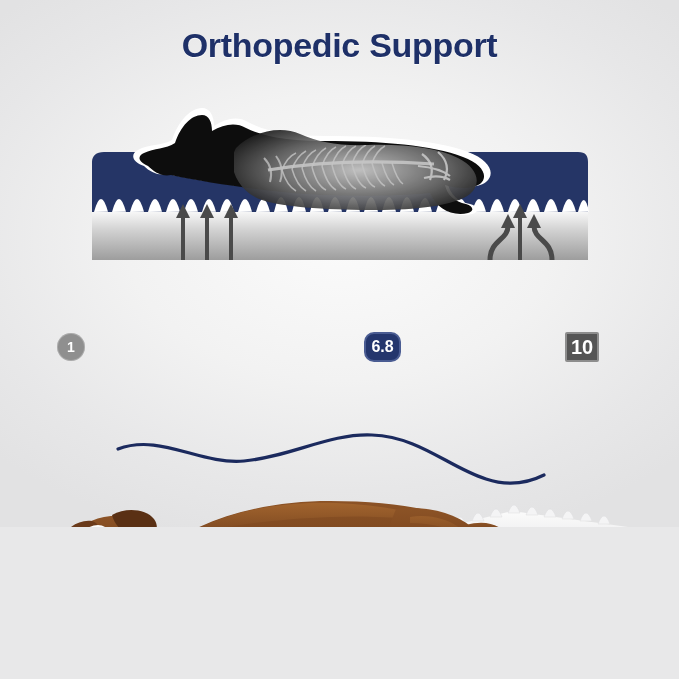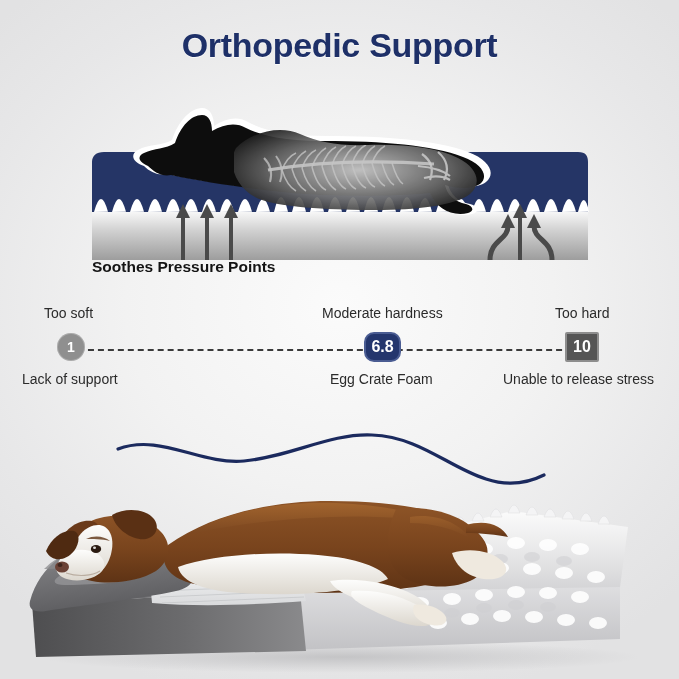--- a/index.html
+++ b/index.html
@@ -2,21 +2,21 @@
 <html><head>
 <meta charset="utf-8">
 <style>
   html,body{margin:0;padding:0;}
   body{
     width:679px;height:679px;overflow:hidden;
     font-family:"Liberation Sans", sans-serif;
     background:#e8e8e9;
   }
   #page{
-    position:relative;width:679px;height:679px;
+    position:relative;width:679px;height:527px;
     background:
       radial-gradient(ellipse 70% 60% at 50% 45%, #fbfbfb 0%, #f2f2f2 45%, #e7e7e8 80%, #e2e2e3 100%);
     overflow:hidden;
   }
 
   
   .title{
     position:absolute;top:26px;left:0;width:679px;
     text-align:center;
     font-size:34px;font-weight:bold;
@@ -73,21 +73,21 @@
     background:#8f8f8f;font-size:14px;
     box-shadow:inset 0 0 0 1px rgba(255,255,255,.25);
   }
   .marker-mid{
     left:364px;top:332px;width:37px;height:30px;border-radius:10px;
     background:#24366d;font-size:16px;
     border:2px solid #4a5c92;
   }
   .marker-max{
     left:565px;top:332px;width:34px;height:30px;border-radius:2px;
-    background:#555555;font-size:16px;
+    background:#555555;font-size:20px;
     border:2px solid #8d8d8d;
   }
 
   
   .photo{position:absolute;left:0;top:405px;width:679px;height:274px;}
   .photo svg{display:block;}
 </style>
 </head>
 <body>
 
@@ -253,33 +253,21 @@
         <g fill="#4a4a4a" stroke="none">
           <path d="M415,128 L422,114 L429,128 Z"></path>
           <path d="M441,128 L448,114 L455,128 Z"></path>
           <rect x="432" y="115" width="4" height="45"></rect>
           <path d="M427,118 L434,104 L441,118 Z"></path>
         </g>
       </g>
     </svg>
   </div>
 
-  <div class="diag-label label-pressure">Soothes Pressure Points</div>
-
-  <div class="scale">
-    <div class="scale-top-label st-soft">Too soft</div>
-    <div class="scale-top-label st-moderate">Moderate hardness</div>
-    <div class="scale-top-label st-hard">Too hard</div>
-
-    <div class="track"></div>
-
-    <div class="scale-bottom-label sb-lack">Lack of support</div>
-    <div class="scale-bottom-label sb-egg">Egg Crate Foam</div>
-    <div class="scale-bottom-label sb-unable">Unable to release stress</div>
-  </div>
+
 
   <div class="marker marker-one">1</div>
   <div class="marker marker-mid">6.8</div>
   <div class="marker marker-max">10</div>
 
   <div class="photo">
     <svg width="679" height="274" viewBox="0 0 679 274" xmlns="http://www.w3.org/2000/svg">
       <defs>
         <linearGradient id="bedSideG" x1="0" y1="0" x2="1" y2="0">
           <stop offset="0%" stop-color="#4e4e50"></stop>

